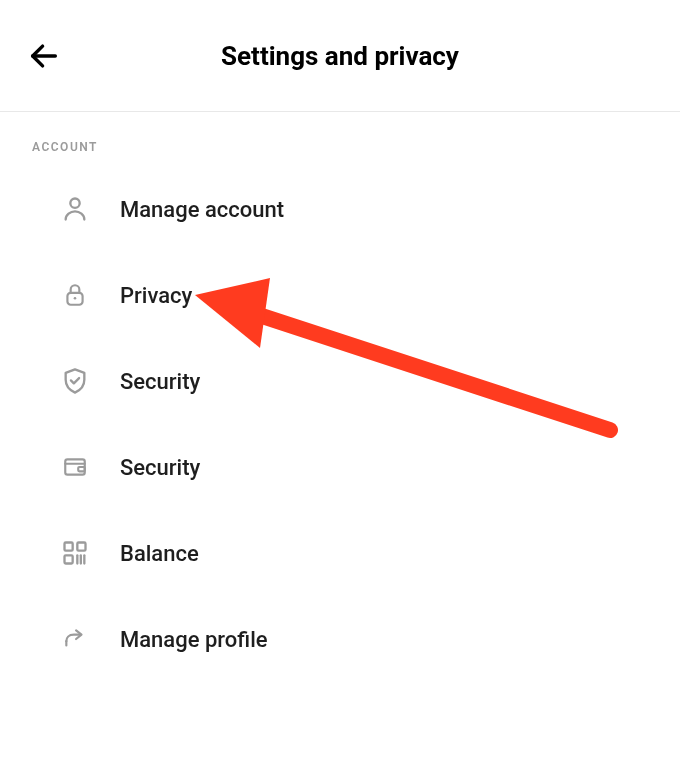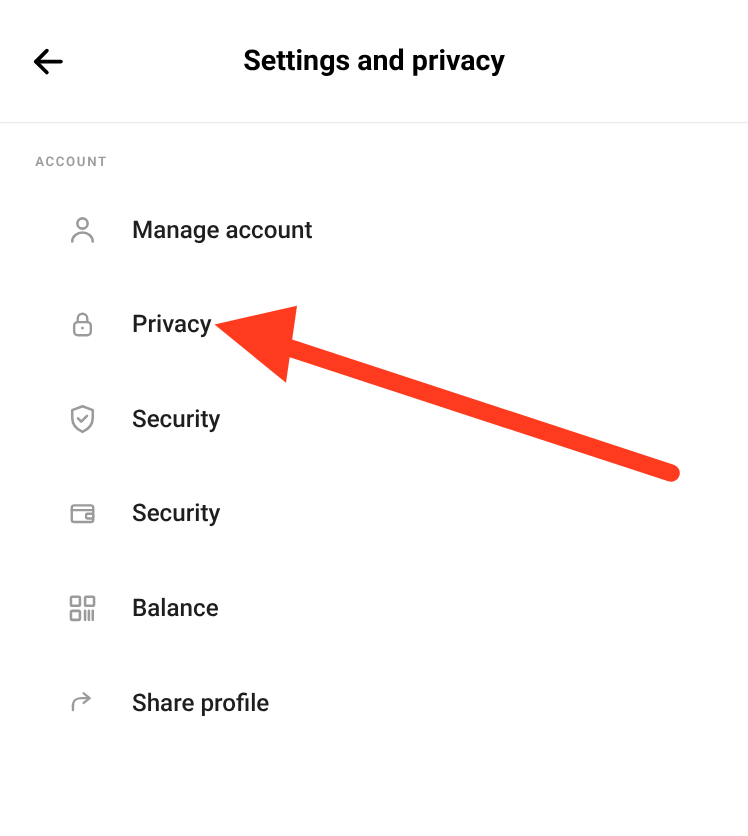--- a/index.html
+++ b/index.html
@@ -152,21 +152,21 @@
   </div>
 
   <div class="list-row">
     <div class="list-icon">
       <svg width="28" height="26" viewBox="0 0 24 24" stroke-width="2" stroke-linecap="round" stroke-linejoin="round">
         <path d="M4 14c0-3 2-6 7-6h6"></path>
         <polyline points="13 4 18 8 13 12"></polyline>
         <path d="M4 14v4"></path>
       </svg>
     </div>
-    <div class="list-label">Share profile</div>
+    <div class="list-label">Manage profile</div>
   </div>
 
 </div>
 
 <svg class="annotation-arrow" style="left:190px; top:270px;" width="430" height="180" viewBox="0 0 430 180">
   <line x1="420" y1="160" x2="60" y2="42" stroke="#ff3b1f" stroke-width="16" stroke-linecap="round"></line>
   <polygon points="5,25 80,8 70,78" fill="#ff3b1f"></polygon>
 </svg>
 
 </body></html>

